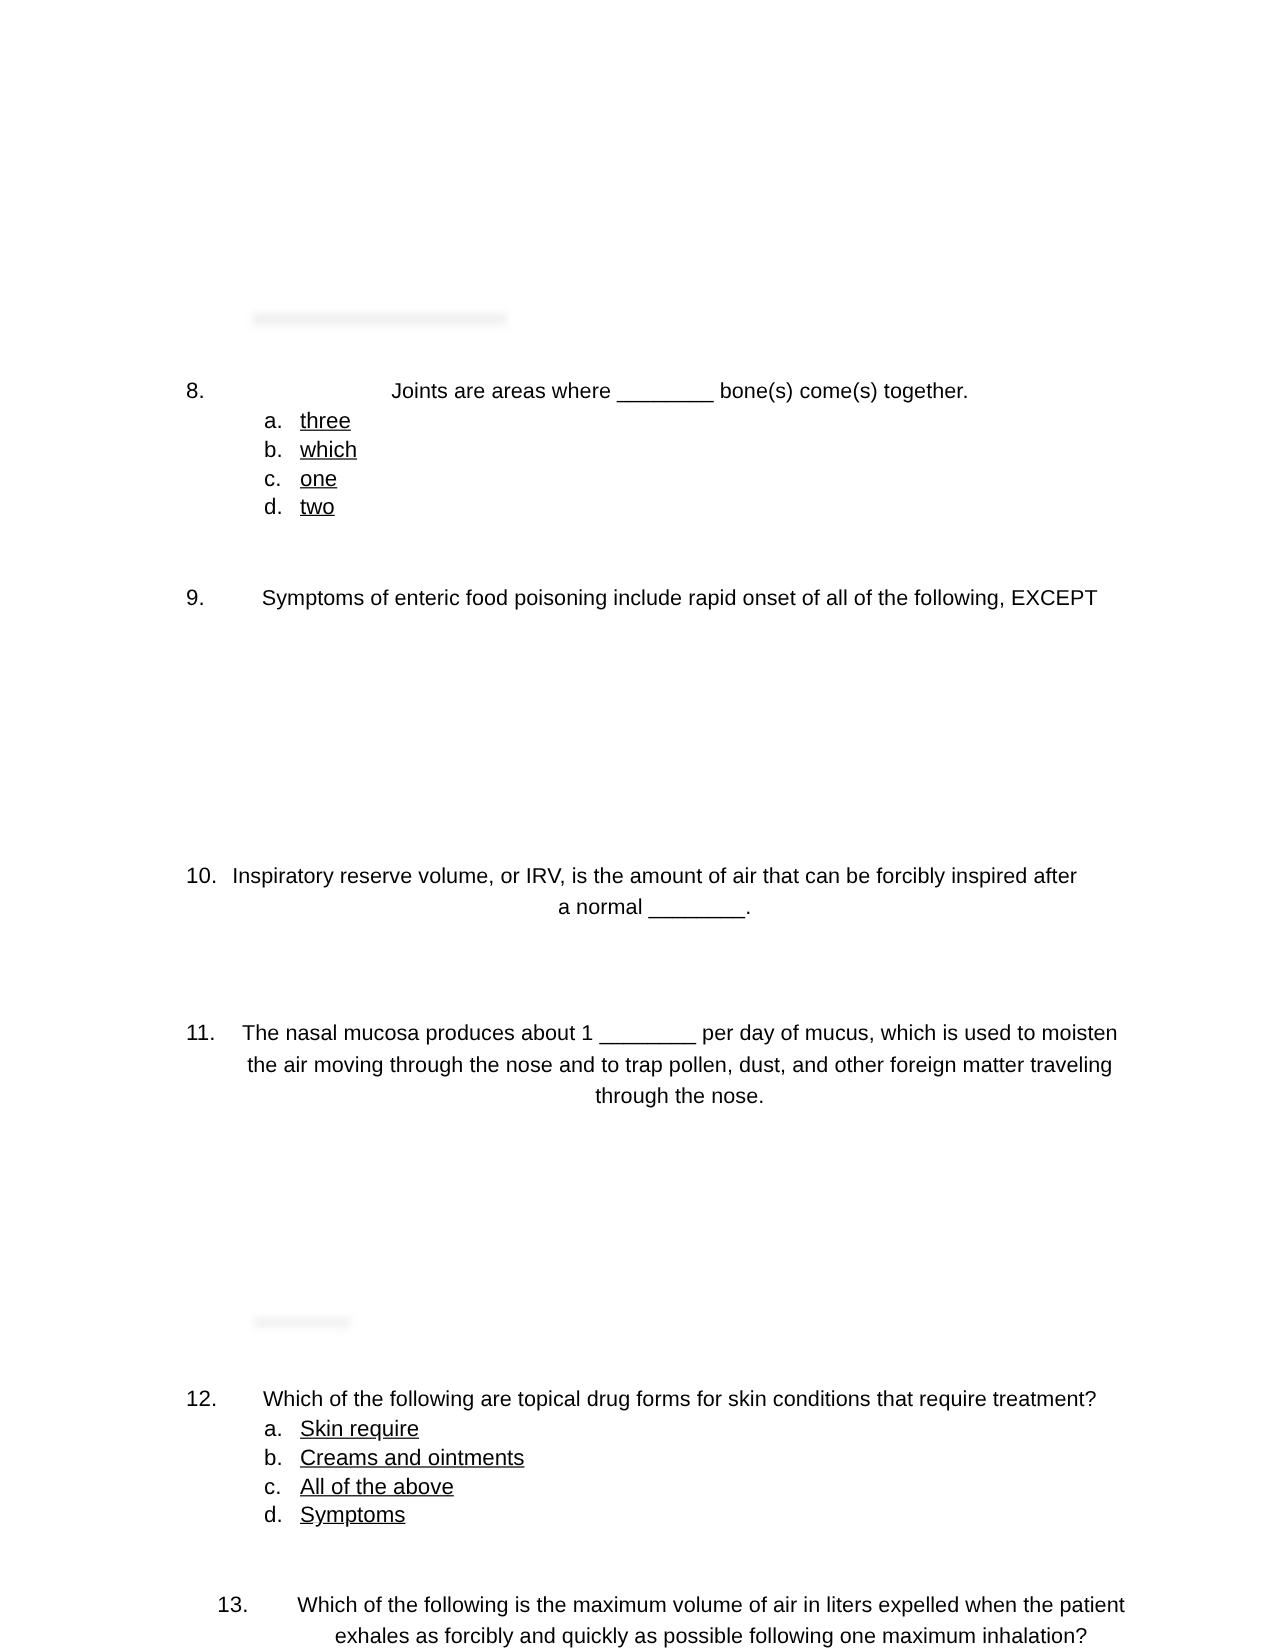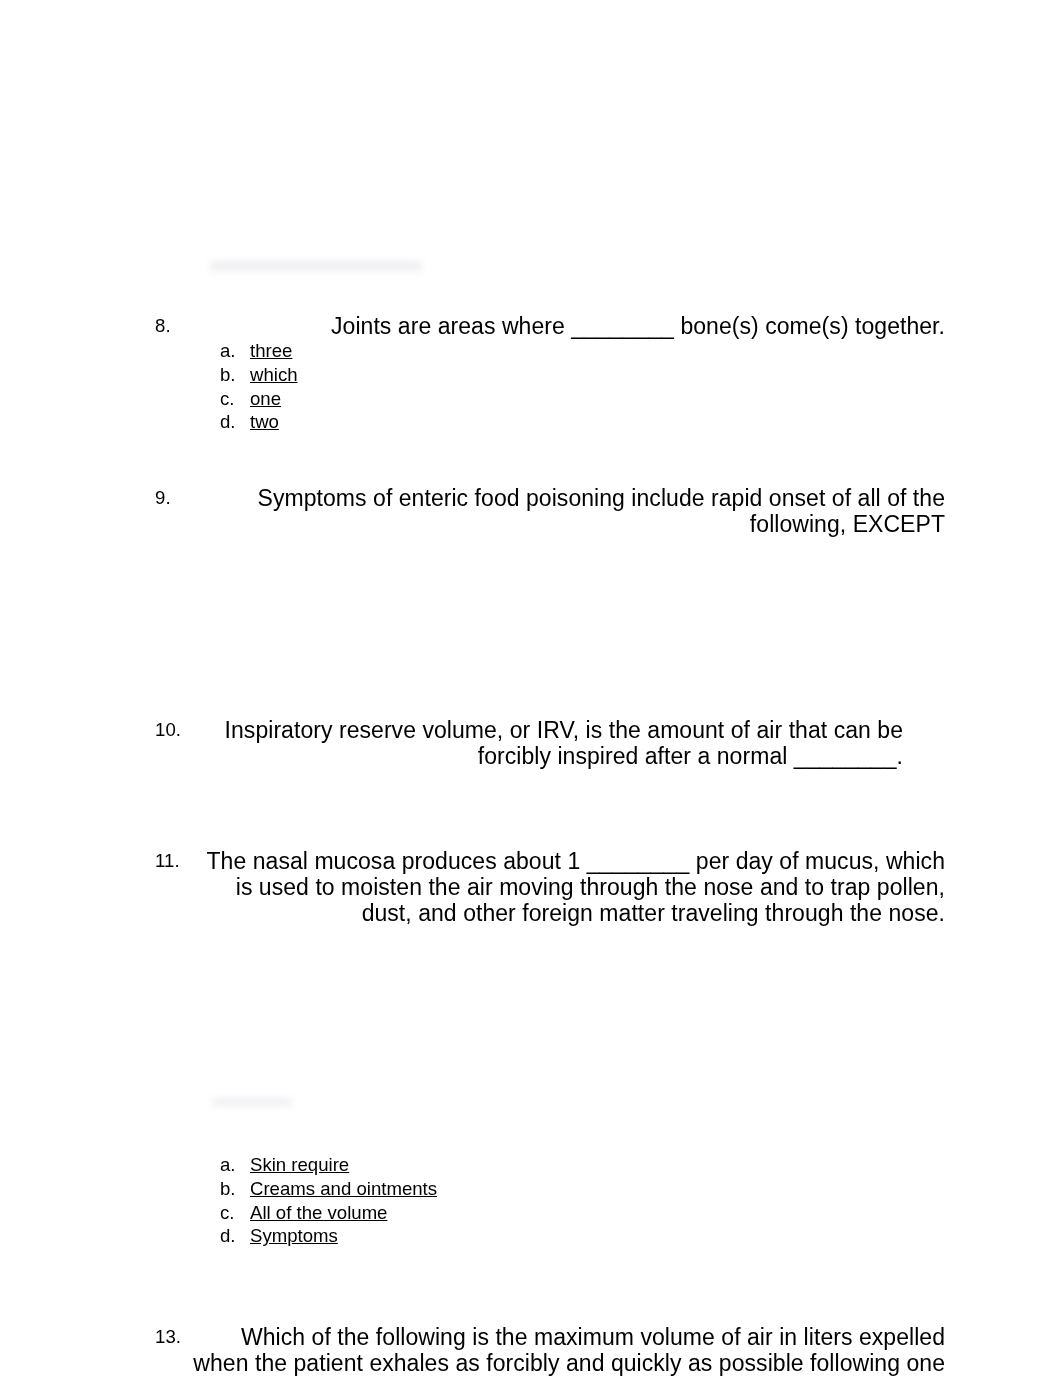--- a/index.html
+++ b/index.html
@@ -69,23 +69,23 @@
   }
   .q-num {
     flex: 0 0 auto;
     width: 33px;
     text-align: left;
     font-size: 18.6px;
     line-height: 26px;
   }
   .q-text {
     flex: 1 1 auto;
-    font-size: 23px;
+    font-size: 18px;
     line-height: 26px;
-    text-align: right;
+    text-align: center;
     white-space: pre-wrap;
   }
 
   .options {
     margin-top: 0;
     padding: 0;
   }
   .option {
     display: flex;
     align-items: flex-start;
@@ -152,41 +152,45 @@
     </div>
 
     <div class="question" style="top:848px; width:790px;">
       <div class="q-line">
         <span class="q-num">11.</span>
         <span class="q-text">The nasal mucosa produces about 1 ________ per day of mucus, which is used to moisten the air moving through the nose and to trap pollen, dust, and other foreign matter traveling through the nose.</span>
       </div>
     </div>
 
     <div class="question" style="top:1153px;">
+      <div class="q-line">
+        <span class="q-num">12.</span>
+        <span class="q-text">Which of the following are topical drug forms for skin conditions that require treatment?</span>
+      </div>
       <div class="options">
         <div class="option">
           <span class="opt-letter">a.</span>
           <span class="opt-text">Skin require</span>
         </div>
         <div class="option">
           <span class="opt-letter">b.</span>
           <span class="opt-text">Creams and ointments</span>
         </div>
         <div class="option">
           <span class="opt-letter">c.</span>
-          <span class="opt-text">All of the volume</span>
+          <span class="opt-text">All of the above</span>
         </div>
         <div class="option">
           <span class="opt-letter">d.</span>
           <span class="opt-text">Symptoms</span>
         </div>
       </div>
     </div>
 
-    <div class="question" style="top:1324px; width:790px;">
+    <div class="question" style="top:1324px; width:790px;margin-left:26px;">
       <div class="q-line">
         <span class="q-num">13.</span>
         <span class="q-text">Which of the following is the maximum volume of air in liters expelled when the patient exhales as forcibly and quickly as possible following one maximum inhalation?</span>
       </div>
     </div>
 
   </div>
 </div>
 
 </body></html>

